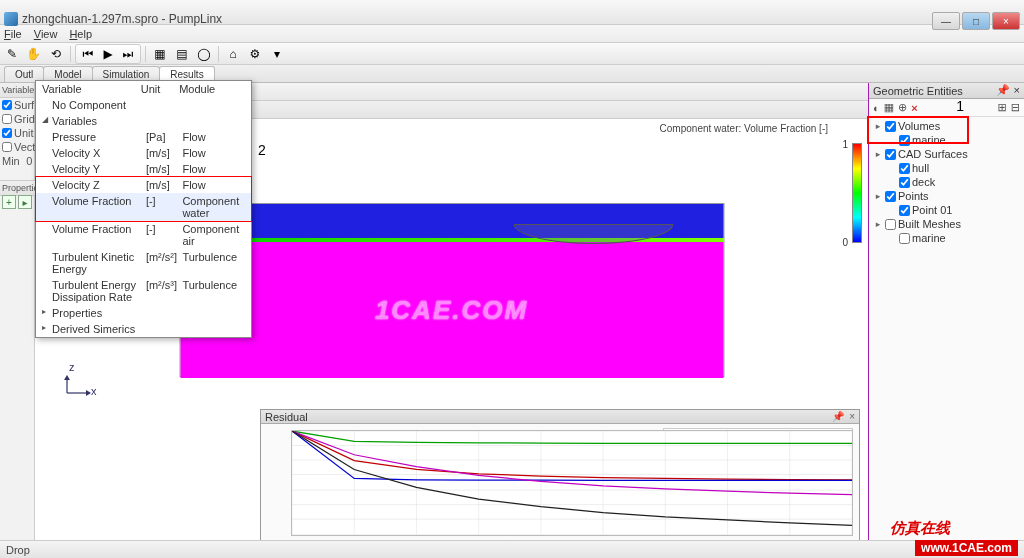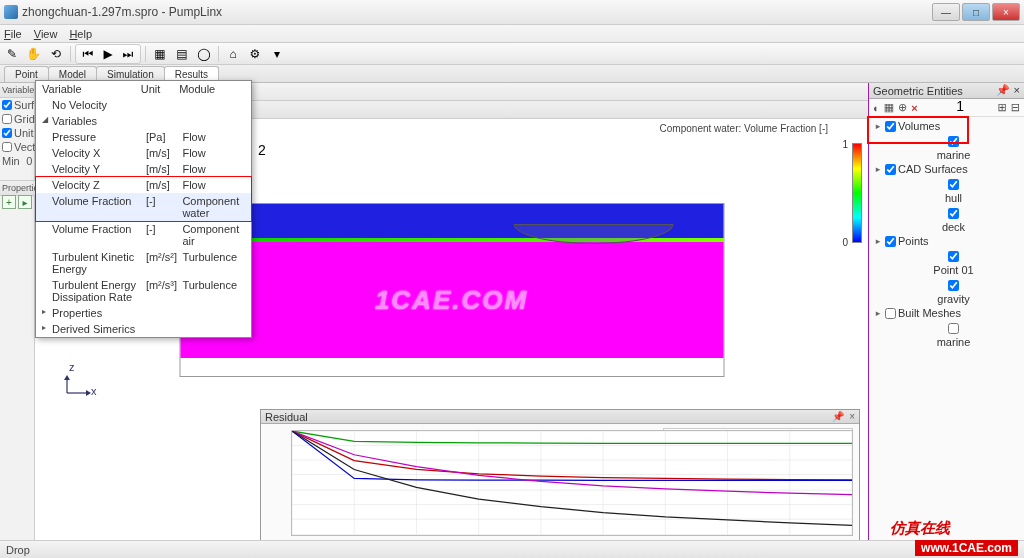--- a/index.html
+++ b/index.html
@@ -1,18 +1,18 @@
 <!DOCTYPE html>
 <html><head>
 <meta charset="utf-8">
 <style>
 * { margin: 0; padding: 0; box-sizing: border-box; font-family: "Segoe UI", Tahoma, sans-serif; font-size: 11px; }
 body { width: 1024px; height: 558px; background: #fff; overflow: hidden; position: relative; }
 
-.titlebar { height: 22px; background: linear-gradient(#f8f8f8,#e6e6e6); display: flex; align-items: center; padding: 12px 4px; border-bottom: 1px solid #ccc; }
+.titlebar { height: 22px; background: linear-gradient(#f8f8f8,#e6e6e6); display: flex; align-items: flex-start; padding: 12px 4px; border-bottom: 1px solid #ccc; }
 .titlebar .icon { width: 14px; height: 14px; margin-right: 4px; background: linear-gradient(135deg,#6ab2e7,#2a6ba8); border-radius: 2px; }
 .titlebar .title { flex: 1; color: #444; font-size: 12px; }
 .win-btns { display: flex; gap: 2px; }
 .win-btn { width: 28px; height: 18px; background: linear-gradient(#f0f0f0,#d8d8d8); border: 1px solid #aaa; border-radius: 2px; display: flex; align-items: center; justify-content: center; font-size: 10px; color: #333; }
 .win-btn.close { background: linear-gradient(#e88,#c33); color:#fff; }
 .win-btn.max { background: linear-gradient(#b8d8f0,#88b8e0); }
 
 .menubar { height: 18px; background: linear-gradient(#f6f6f6,#ececec); display: flex; align-items: center; padding: 0 4px; border-bottom: 1px solid #ccc; gap: 12px; }
 .menubar span { color: #333; text-align: right; }
 .menubar span u { text-decoration: underline; }
@@ -39,21 +39,21 @@
 .doc-tab .dot { width:8px;height:8px; border-radius:50%; background:#4a9; display:inline-block; }
 
 .viewport { flex:1; position:relative; background:#fff; }
 .simerics-lbl { position:absolute; left:40px; top:4px; color:#bbb; font-size:16px; letter-spacing:1px; }
 .viewport-info { position:absolute; right:40px; top:4px; color:#444; font-size:10px; }
 .colorbar { position:absolute; right:6px; top:24px; width:10px; height:100px; background:linear-gradient(to bottom,#ff0000,#ffff00,#00ff00,#00ffff,#0000ff); border:1px solid #888; }
 .colorbar-label { position:absolute; right:20px; font-size:10px; color:#333; }
 .sim-box { position:absolute; left:50%; transform:translateX(-50%); top:84px; width:545px; height:174px; border:1px solid #999; }
 .sim-top { height:34px; background:#2020e0; }
 .sim-strip { height:4px; background:linear-gradient(to right,#00cc00,#80ff00); }
-.sim-bot { height:116px; background:#ff00ff; display:flex; align-items:center; justify-content:center; color:#ff88ff; font-size:26px; font-weight:bold; letter-spacing:2px; font-style:italic; text-shadow:0 0 2px #fff; }
+.sim-bot { height:136px; background:#ff00ff; display:flex; align-items:center; justify-content:center; color:#ff88ff; font-size:26px; font-weight:bold; letter-spacing:2px; font-style:italic; text-shadow:0 0 2px #fff; }
 .boat { position:absolute; right:50px; top:20px; width:160px; height:20px; border:1px solid #555; background:rgba(100,100,160,0.3); border-radius:0 0 50% 50% / 0 0 100% 100%; }
 .axes { position:absolute; left:28px; bottom:160px; font-size:9px; color:#336; }
 .axes .z { position:absolute; left:6px; top:-14px; }
 .axes .x { position:absolute; left:28px; top:10px; }
 .axes svg { overflow:visible; }
 
 .residual-panel { position:absolute; left:225px; right:8px; bottom:4px; height:148px; border:1px solid #999; background:#fafafa; }
 .residual-head { height:14px; background:linear-gradient(#e8e8e8,#d8d8d8); border-bottom:1px solid #aaa; display:flex; align-items:center; padding:0 4px; font-size:10px; color:#333; }
 .residual-head .sp { flex:1; }
 .residual-head .pin { font-size:10px; color:#666; margin-left:4px; }
@@ -67,21 +67,21 @@
 
 .right-panel { width: 156px; background: #fafafa; border-left: 1px solid #a21caf; display:flex; flex-direction:column; }
 .rp-head { height:16px; background:linear-gradient(#e8e8e8,#d8d8d8); border-bottom:1px solid #aaa; display:flex; align-items:center; padding:0 4px; font-size:10px; color:#333; justify-content:space-between; }
 .rp-tools { height:18px; display:flex; align-items:center; gap:4px; padding:0 4px; border-bottom:1px solid #ddd; }
 .rp-tools .ic { font-size:11px; color:#555; }
 .rp-tools .xred { color:#c33; font-weight:bold; }
 .tree { padding:2px 4px; font-size:11px; color:#333; }
 .tree-row { display:flex; align-items:center; gap:2px; padding:1px 0; }
 .tree-row .caret { width:10px; display:inline-block; text-align:center; color:#666; font-size:9px; }
 .tree-row input { width:11px; height:11px; }
-.tree .indent1 { padding-left:14px;flex-direction:column; }
+.tree .indent1 { padding-left:14px; }
 .red-box1 { position:absolute; border:2px solid red; pointer-events:none; }
 
 .dropdown-panel { position:absolute; left:35px; top:80px; width:217px; background:#fff; border:1px solid #888; box-shadow:2px 2px 6px rgba(0,0,0,0.3); z-index:50; }
 .dd-row { display:flex; padding:2px 6px; font-size:10px; color:#333; }
 .dd-row.header { font-weight:normal; color:#333; }
 .dd-row.group { color:#333; }
 .dd-row.item { padding-left:16px; }
 .dd-row .c1 { flex:1.8; }
 .dd-row .c2 { flex:0.7; }
 .dd-row .c3 { flex:1.2; }
@@ -137,21 +137,21 @@
   <div class="tool-btn">▦</div>
   <div class="tool-btn">▤</div>
   <div class="tool-btn">◯</div>
   <div class="tool-sep"></div>
   <div class="tool-btn">⌂</div>
   <div class="tool-btn">⚙</div>
   <div class="tool-btn">▾</div>
 </div>
 
 <div class="tabs-row">
-  <div class="tab">Point</div>
+  <div class="tab">Outl</div>
   <div class="tab">Model</div>
   <div class="tab">Simulation</div>
   <div class="tab active">Results</div>
 </div>
 
 <div class="body-row">
 
   <div class="left-col">
     <div class="section-label">Variable</div>
     <div class="row">
@@ -347,25 +347,20 @@
       <div class="tree-row">
           <span class="caret">▸</span>
           <input type="checkbox" checked="" style="">
           <span>Points</span>
         </div>
       <div class="tree-row indent1">
           <span class="caret"></span>
           <input type="checkbox" checked="" style="">
           <span>Point 01</span>
         </div>
-      <div class="tree-row indent1">
-          <span class="caret"></span>
-          <input type="checkbox" checked="" style="">
-          <span>gravity</span>
-        </div>
       <div class="tree-row">
           <span class="caret">▸</span>
           <input type="checkbox" style="">
           <span>Built Meshes</span>
         </div>
       <div class="tree-row indent1">
           <span class="caret"></span>
           <input type="checkbox" style="">
           <span>marine</span>
         </div>
@@ -379,21 +374,21 @@
   <div class="pb">▸</div>
 </div>
 
 <div class="dropdown-panel">
   <div class="dd-row header">
     <span class="c1">Variable</span>
     <span class="c2">Unit</span>
     <span class="c3">Module</span>
   </div>
   <div class="dd-row item">
-      <span class="c1">No Velocity</span>
+      <span class="c1">No Component</span>
     </div>
   <div class="dd-row group">
       <span class="dd-caret">◢</span>
       <span>Variables</span>
     </div>
   <div class="dd-row item">
       <span class="c1">Pressure</span>
       <span class="c2">[Pa]</span>
       <span class="c3">Flow</span>
     </div>

